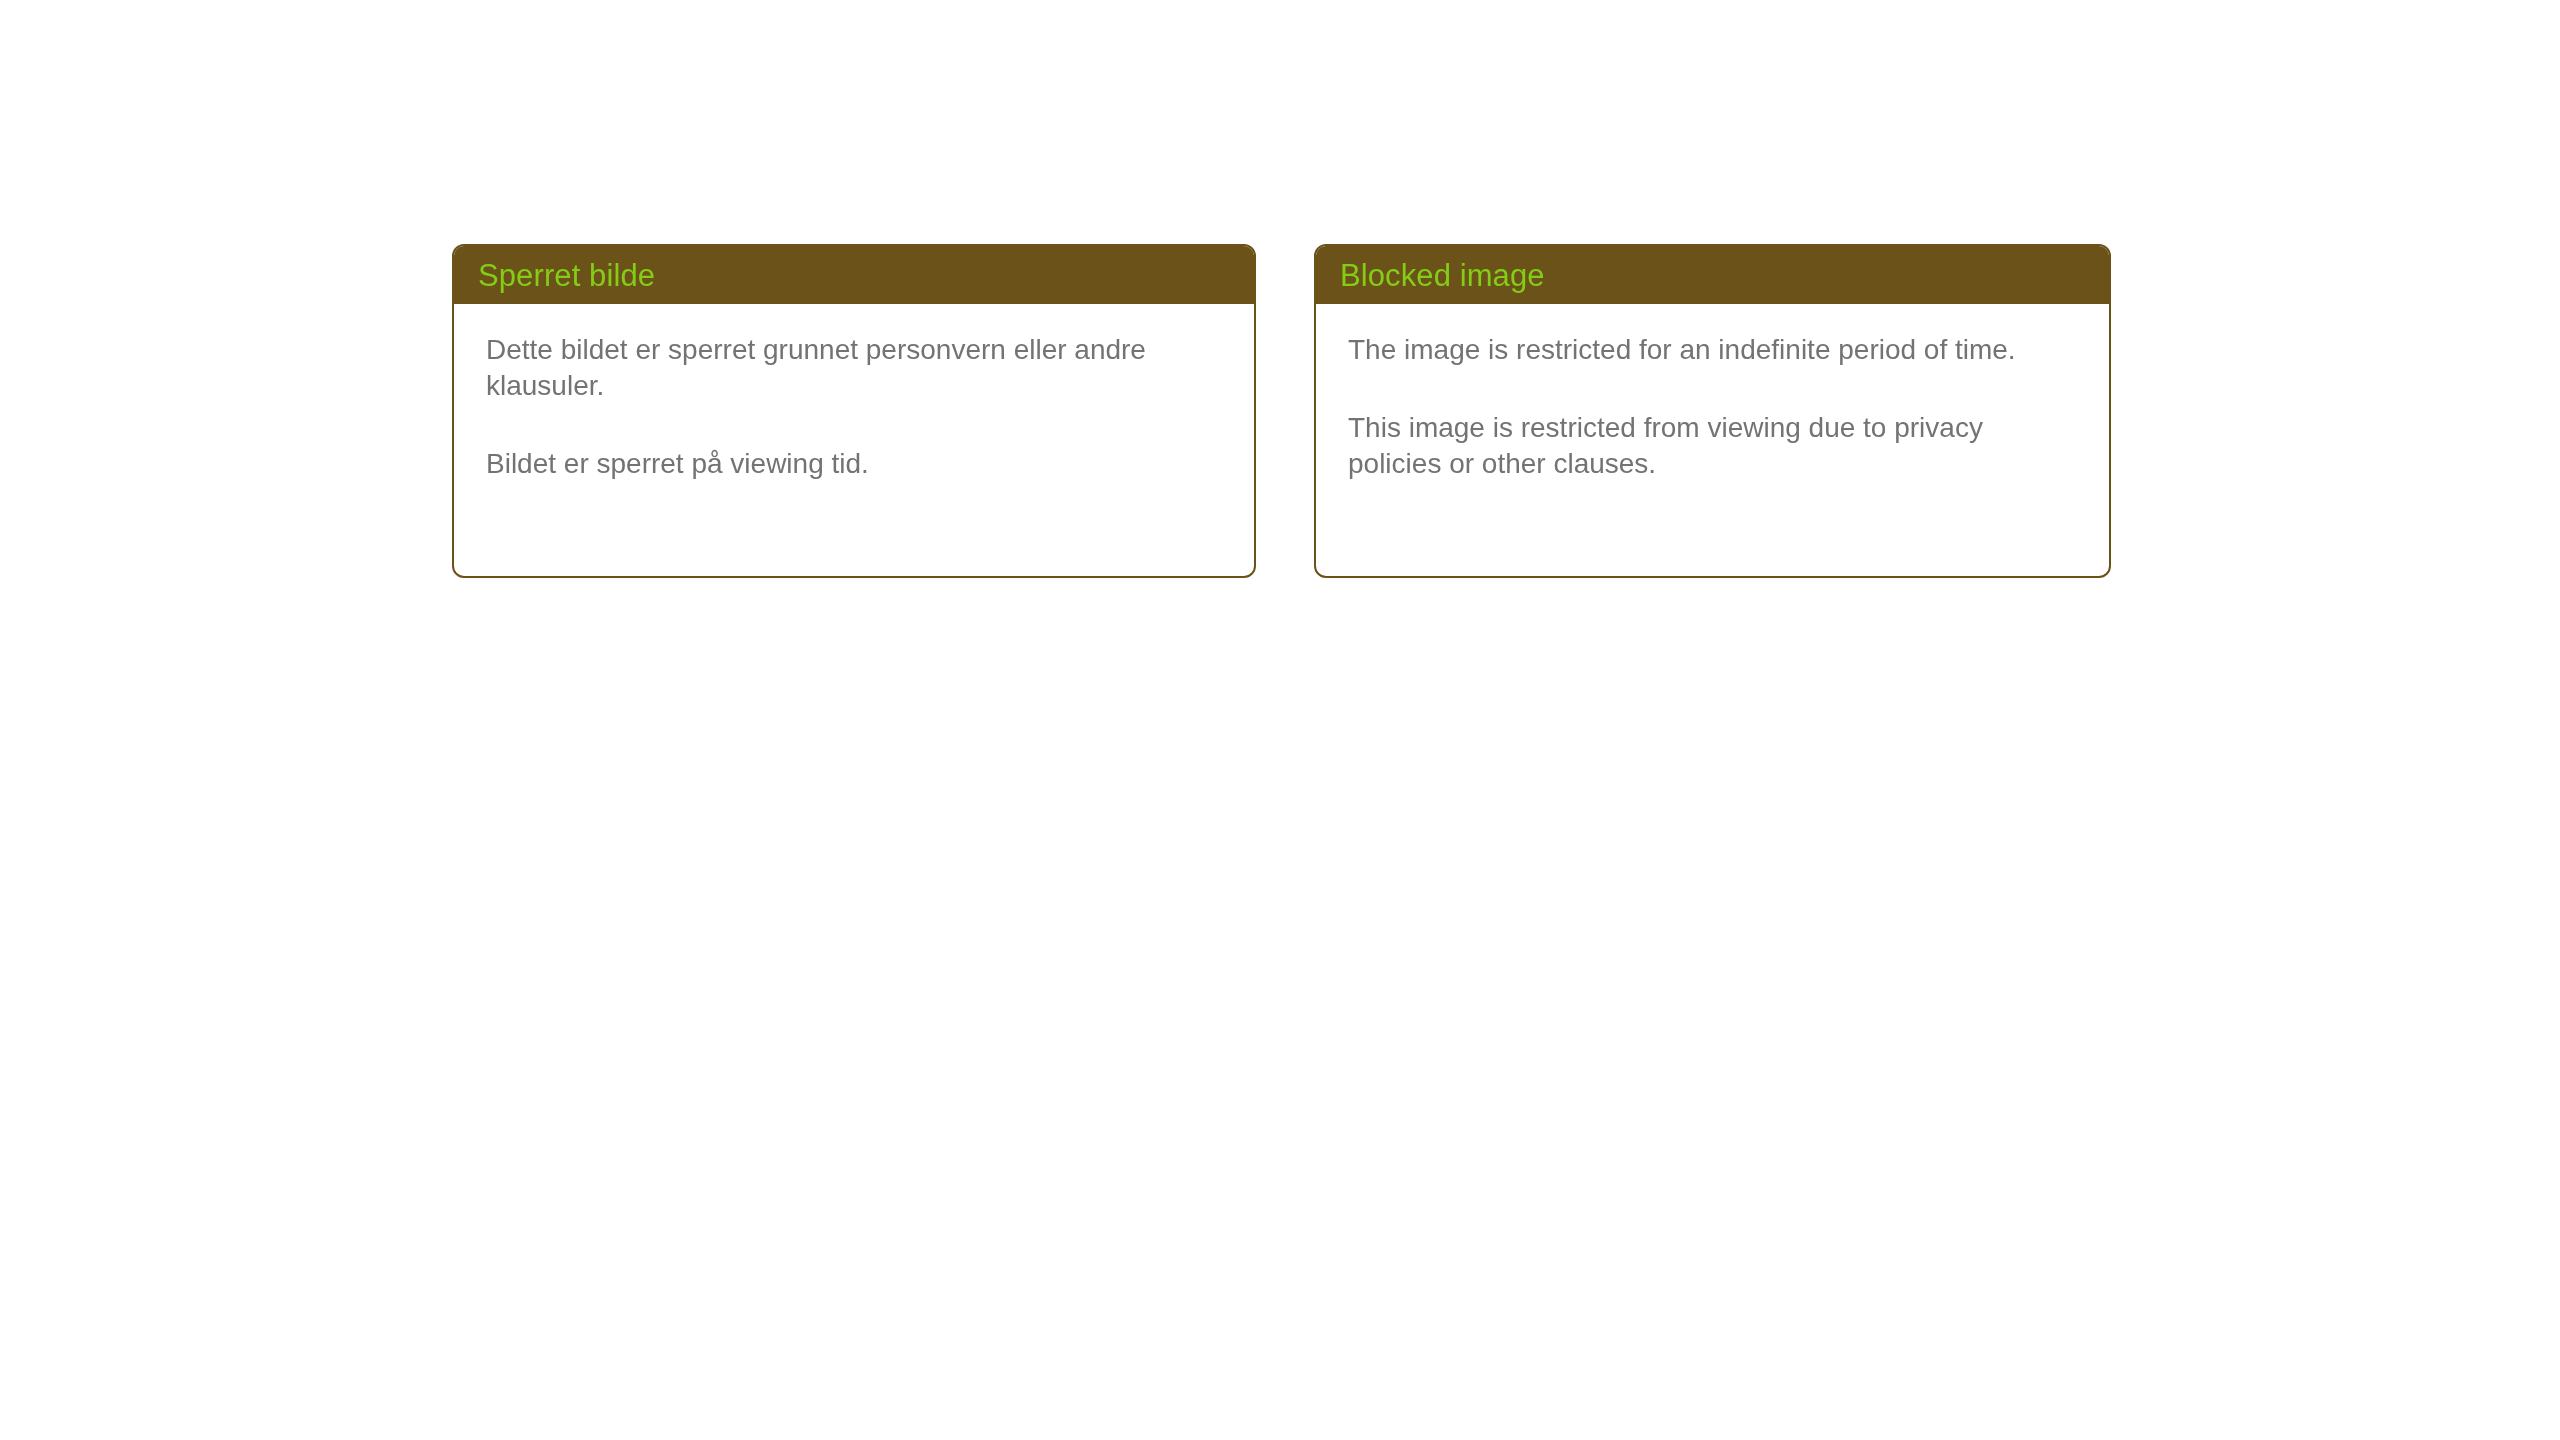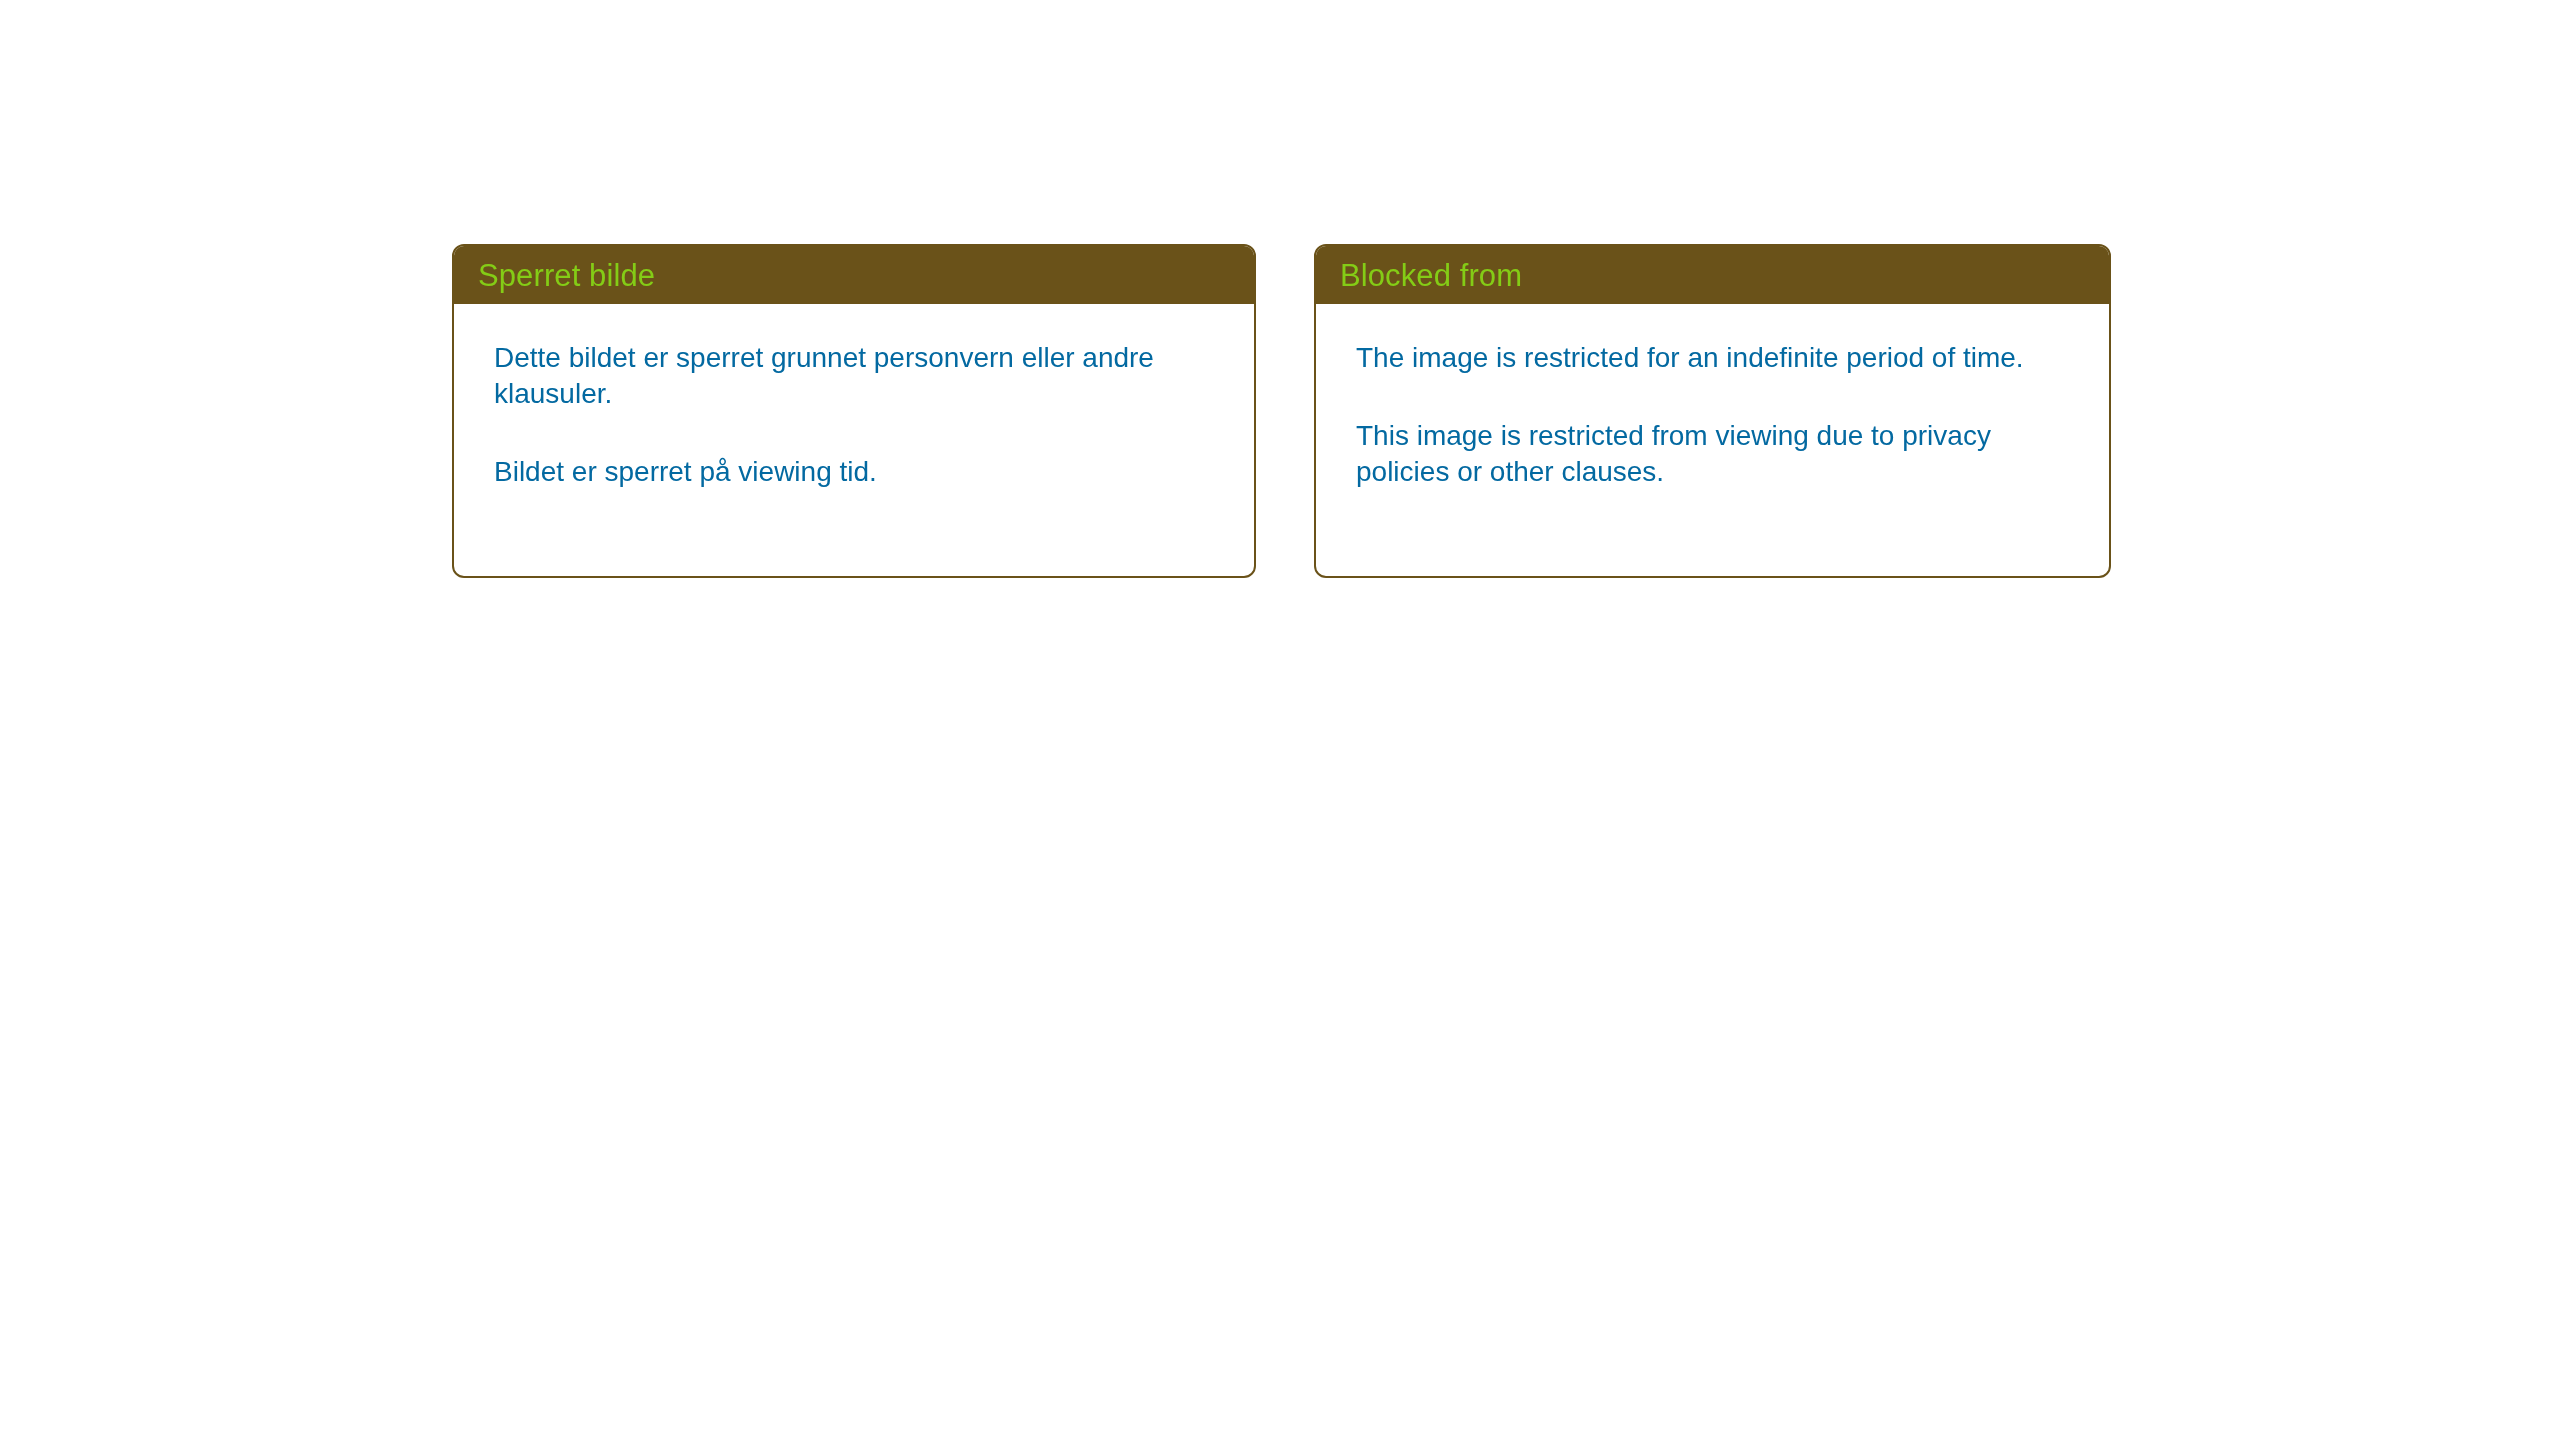--- a/index.html
+++ b/index.html
@@ -54,25 +54,25 @@
     white-space: nowrap;
   }
 
   
   .card-body {
     box-sizing: border-box;
     padding: 20px 22px 22px 24px;
     background: #ffffff;
   }
   .card-paragraph {
-    color: #0369a1;
+    color: #737373;
     font-size: 28px;
     line-height: 36px;
     font-weight: 400;
-    margin: 16px;
+    margin: 8px;
     letter-spacing: 0px;
   }
   .card-paragraph + .card-paragraph {
     margin-top: 42px;
   }
 </style>
 </head>
 <body>
 
 <div id="stage">
@@ -82,21 +82,21 @@
       <h2 class="card-title">Sperret bilde</h2>
     </div>
     <div class="card-body">
       <p class="card-paragraph">Dette bildet er sperret grunnet personvern eller andre klausuler.</p>
       <p class="card-paragraph">Bildet er sperret på viewing tid.</p>
     </div>
   </section>
 
   <section class="notice-card" id="card-en">
     <div class="card-header">
-      <h2 class="card-title">Blocked from</h2>
+      <h2 class="card-title">Blocked image</h2>
     </div>
     <div class="card-body">
       <p class="card-paragraph">The image is restricted for an indefinite period of time.</p>
       <p class="card-paragraph">This image is restricted from viewing due to privacy policies or other clauses.</p>
     </div>
   </section>
 
 </div>
 
 </body></html>

